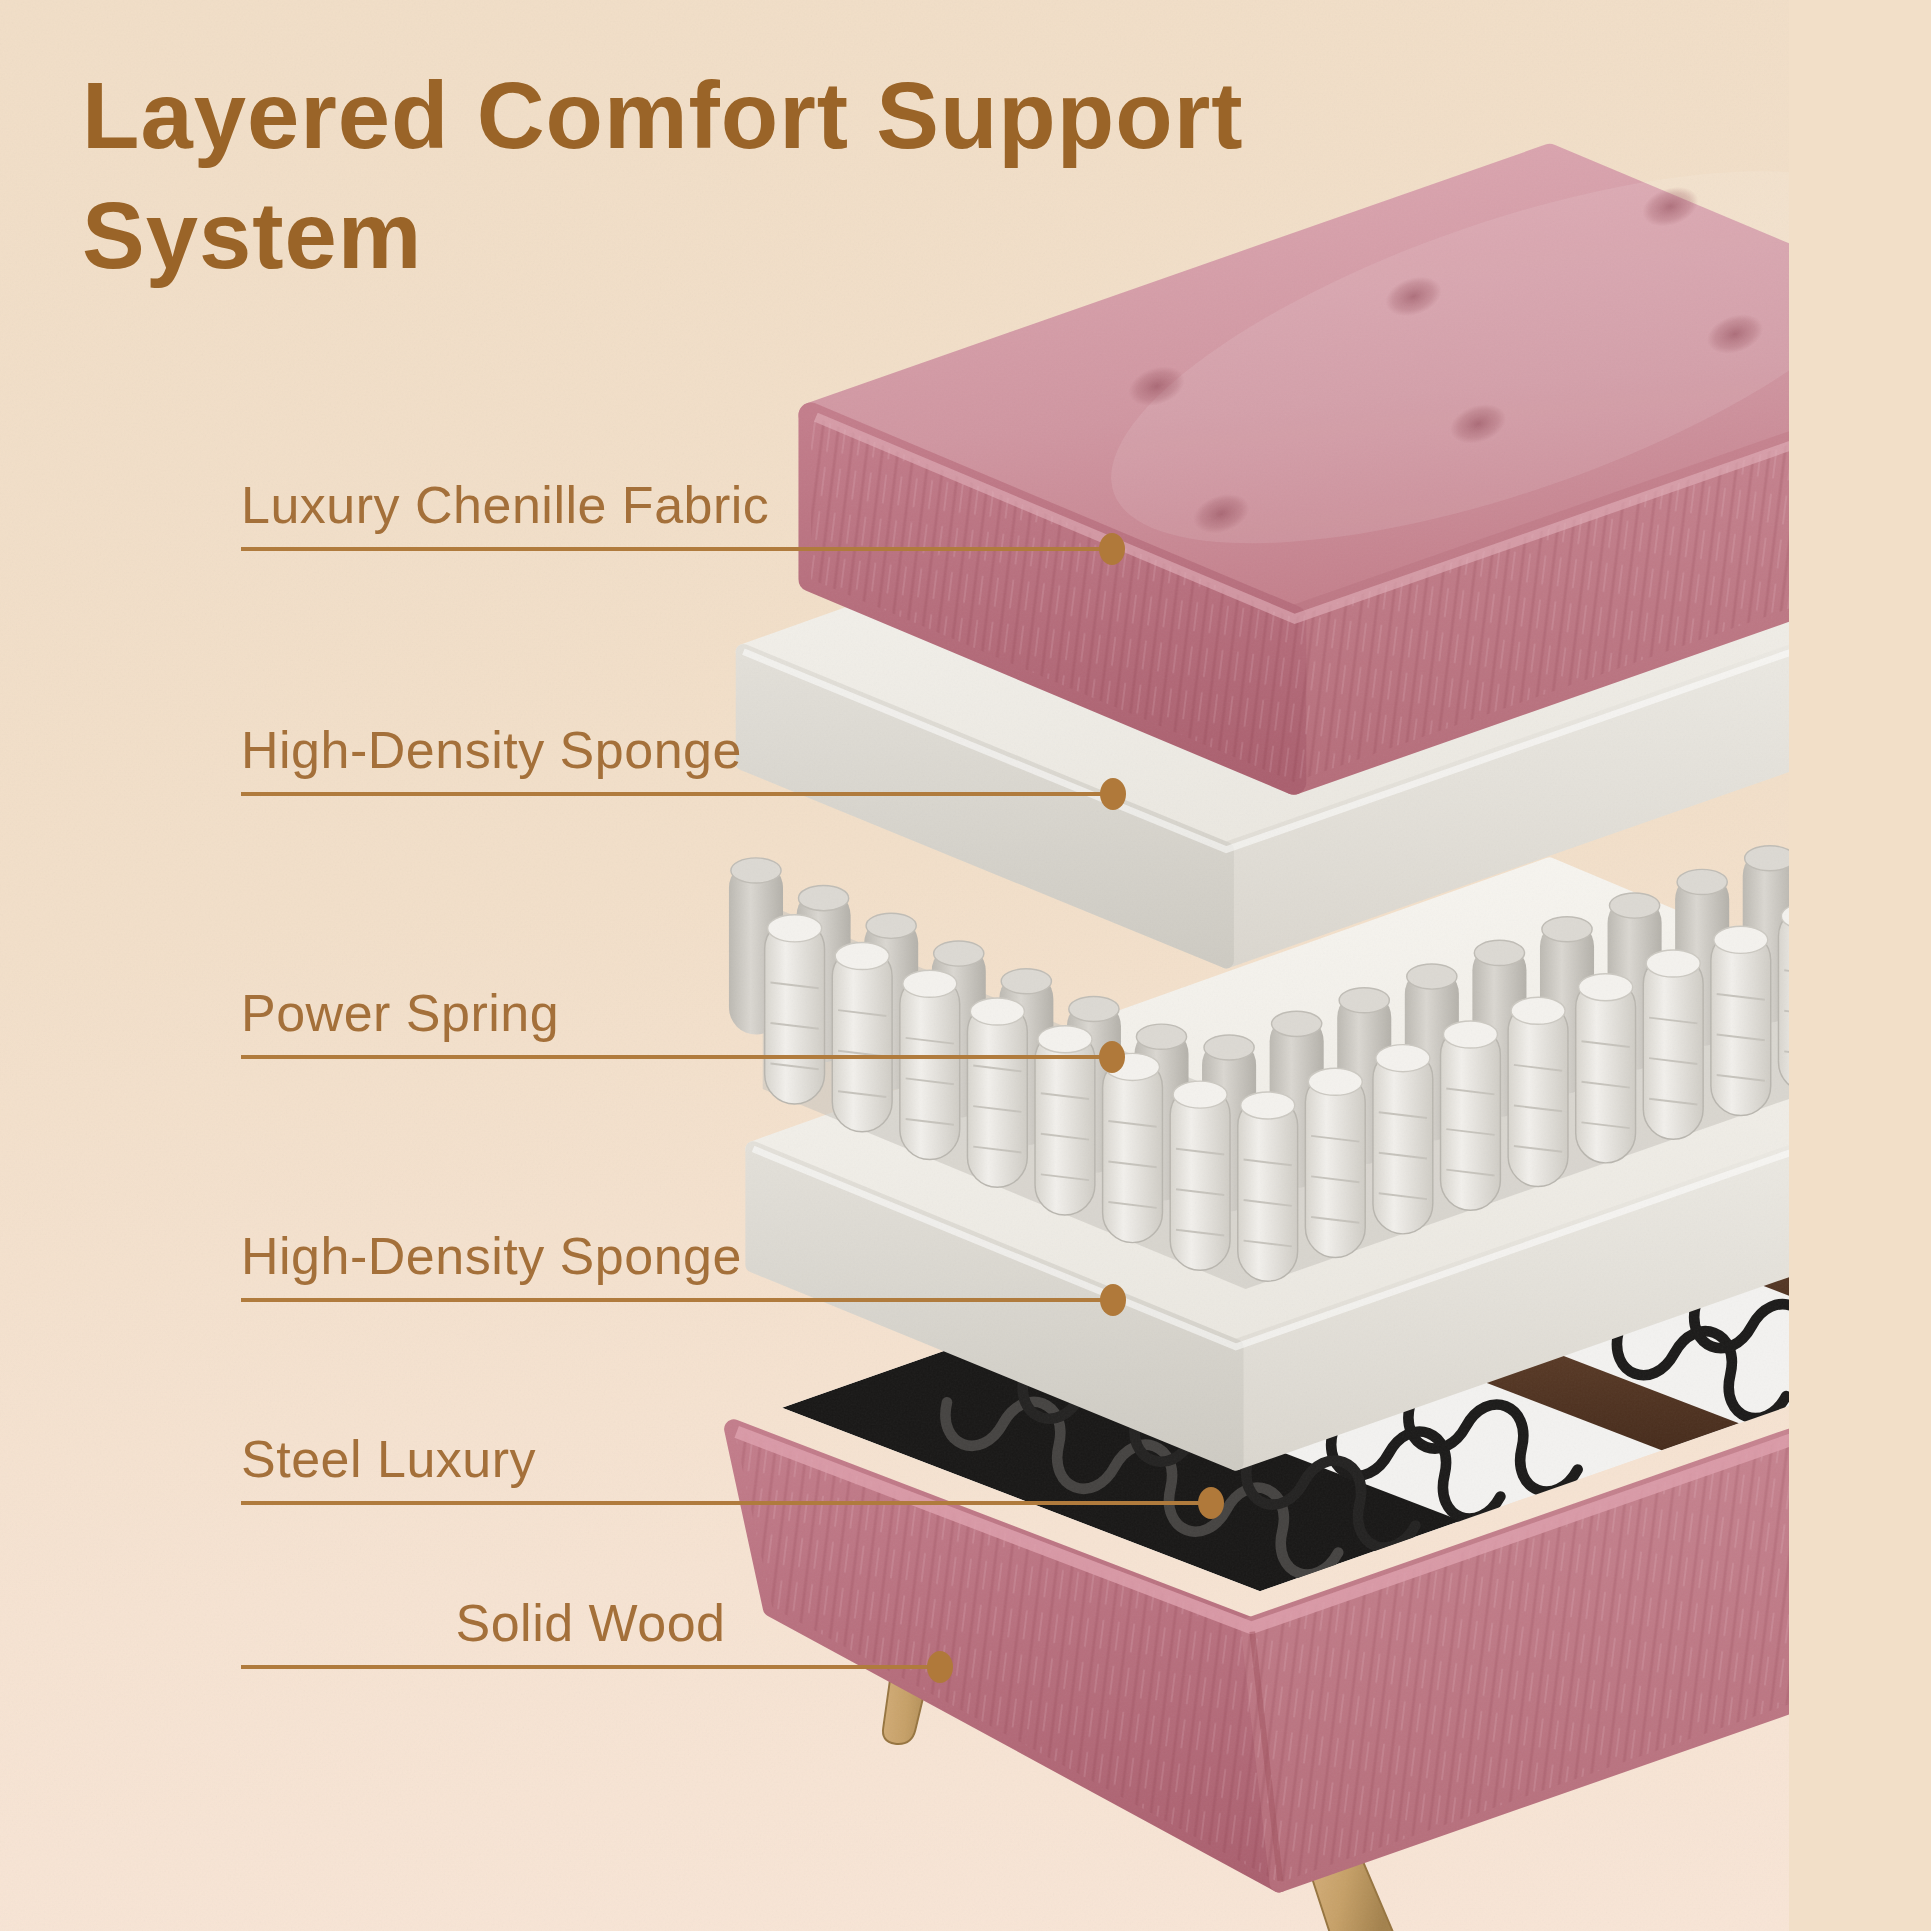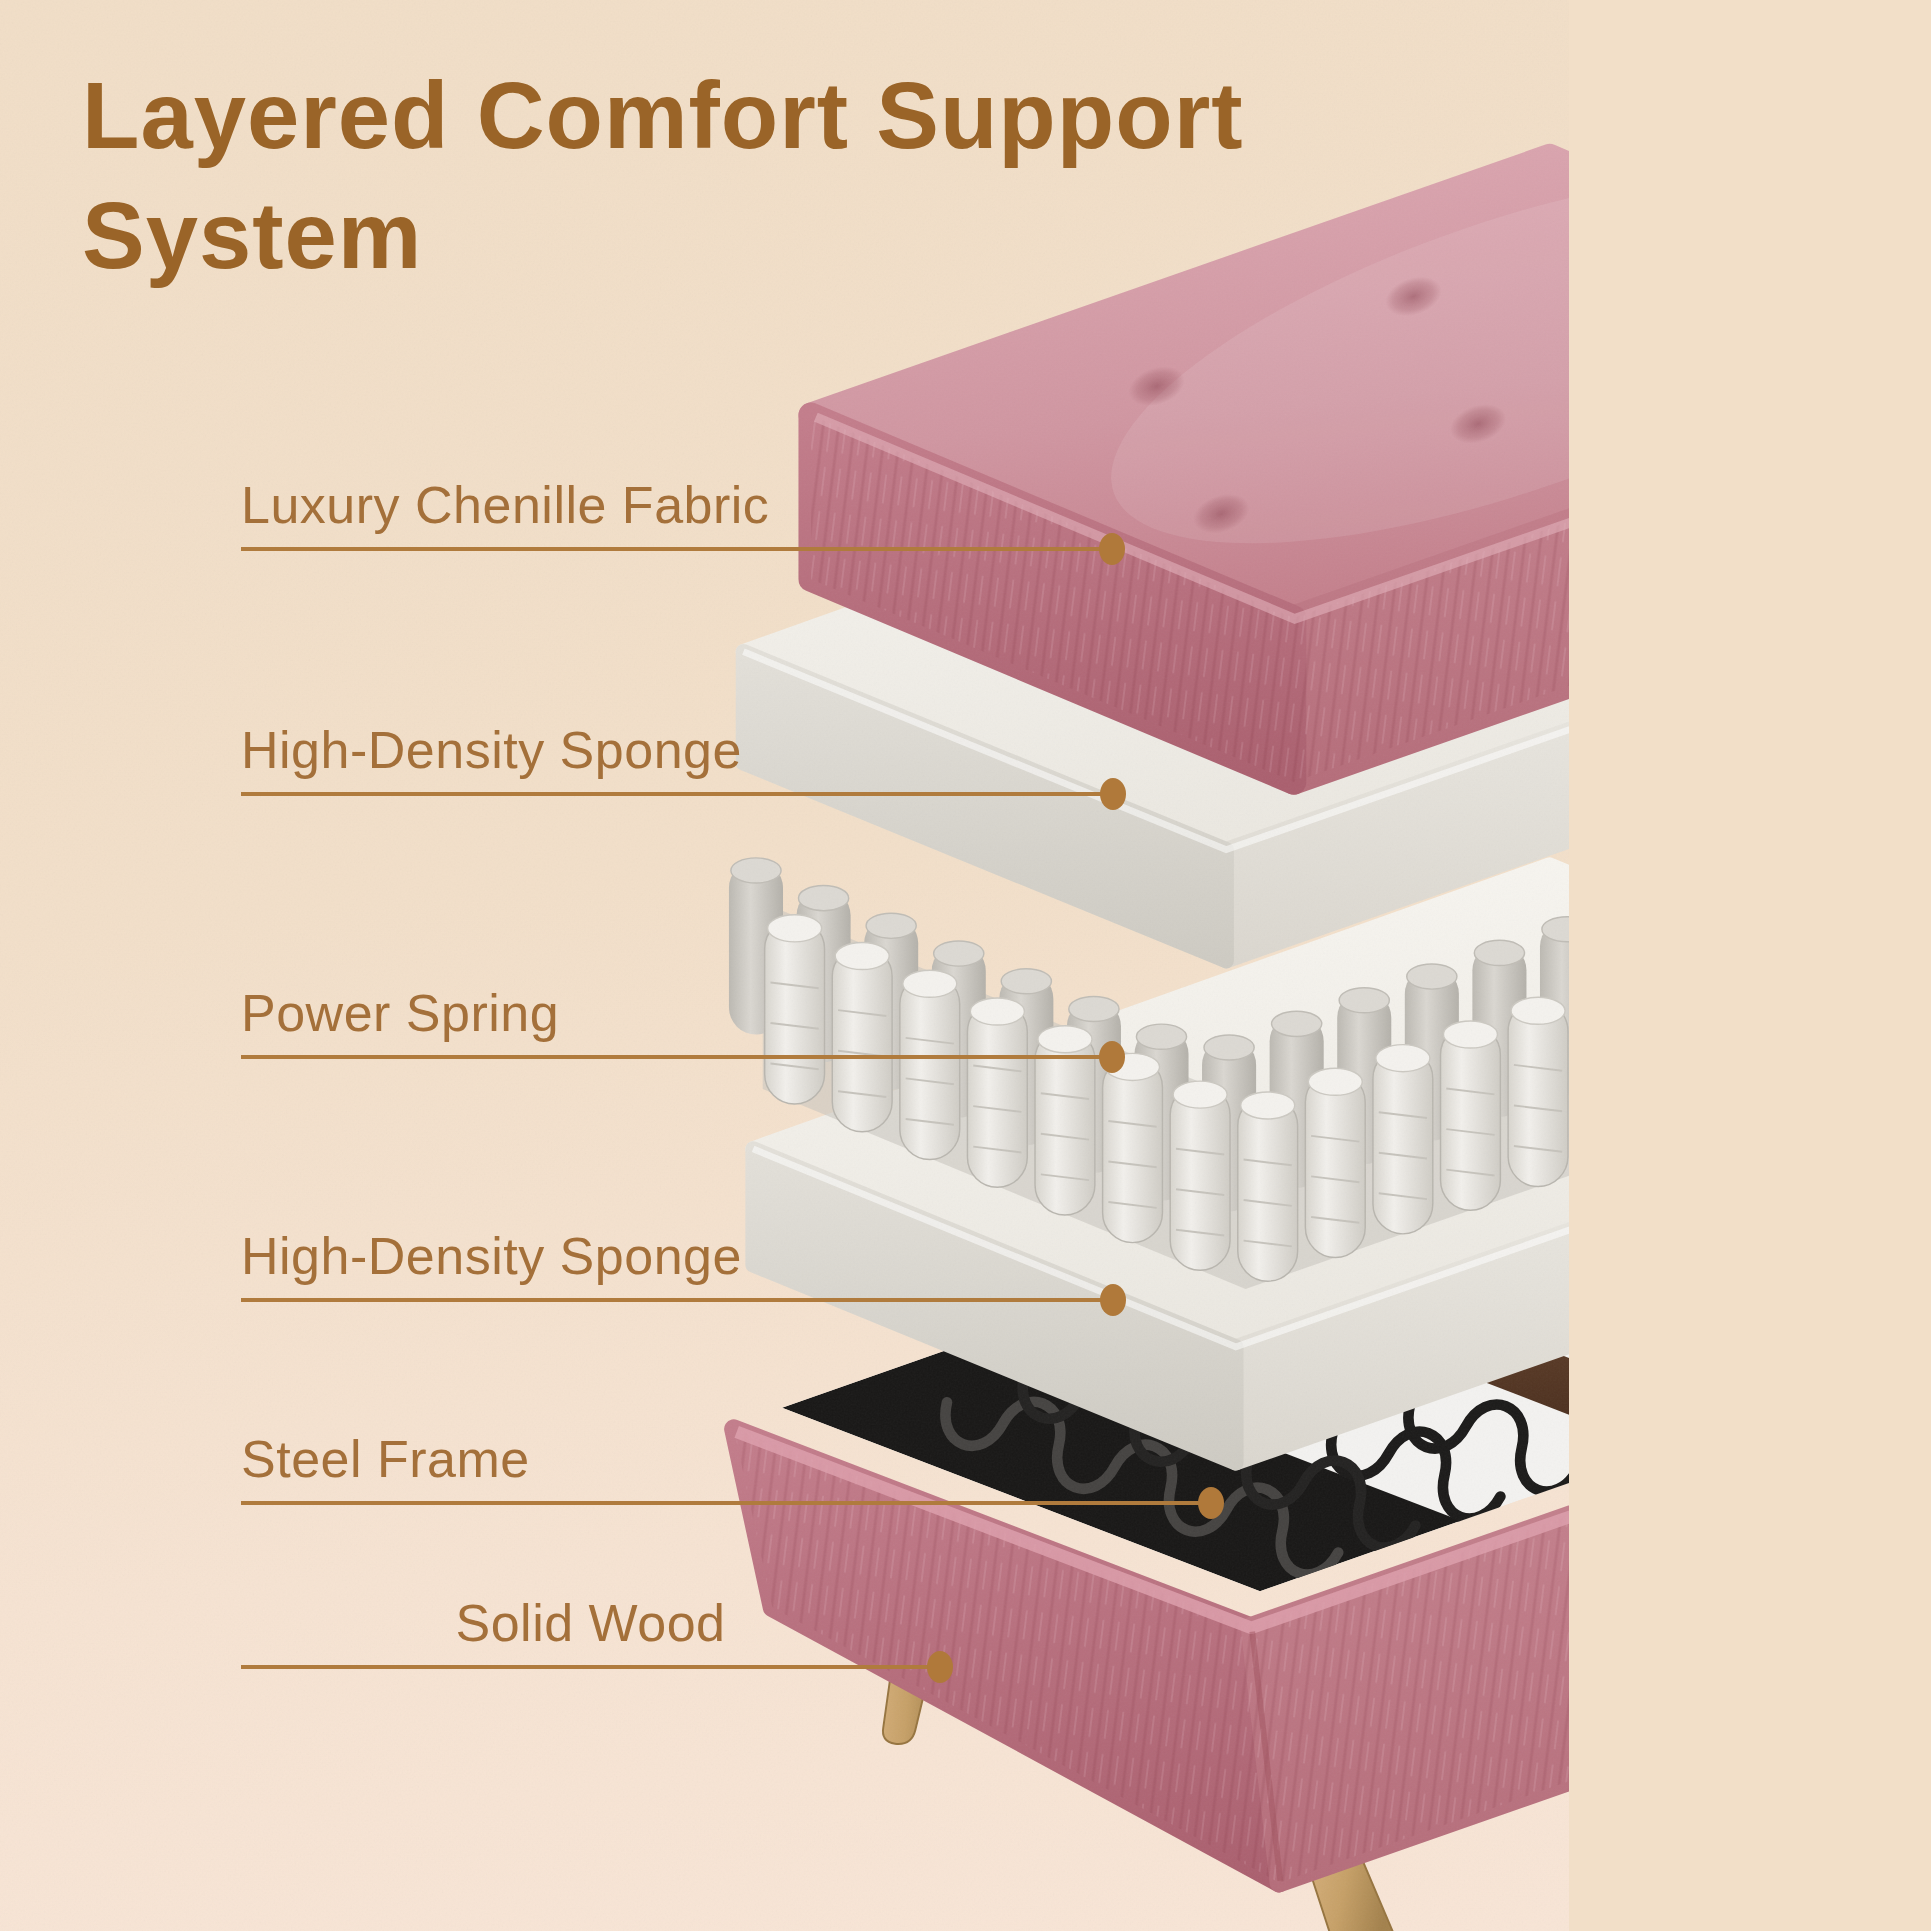--- a/index.html
+++ b/index.html
@@ -1,17 +1,17 @@
 <!DOCTYPE html>
 <html><head>
 <meta charset="utf-8">
 <style>
   html,body{margin:0;padding:0;background:#f2dfc8;}
   .stage{
-    position:relative;width:1569px;height:1931px;overflow:hidden;
+    position:relative;width:1789px;height:1931px;overflow:hidden;
     background:linear-gradient(175deg,#f1dec7 0%,#f2dfc9 45%,#f6e3d2 78%,#f8e5d6 100%);
     font-family:"Liberation Sans", sans-serif;
   }
   .stage > svg.art{position:absolute;left:0;top:0;}
   .title{
     position:absolute;left:82px;top:56px;width:1332px;
     font-size:94px;line-height:1.28;font-weight:bold;color:#9a6428;
     letter-spacing:1px;margin:0;
   }
   .callout{position:absolute;left:214px;margin-left:27px;}
@@ -328,21 +328,21 @@
         <span class="dot"></span>
       </div>
   </div>
   <div class="callout c4">
     <div class="callout-text">High-Density Sponge</div>
     <div class="leader">
         <span class="dot"></span>
       </div>
   </div>
   <div class="callout c5">
-    <div class="callout-text">Steel Frame</div>
+    <div class="callout-text">Steel Luxury</div>
     <div class="leader">
         <span class="dot"></span>
       </div>
   </div>
   <div class="callout c6">
     <div class="callout-text">Solid Wood</div>
     <div class="leader">
         <span class="dot"></span>
       </div>
   </div>

